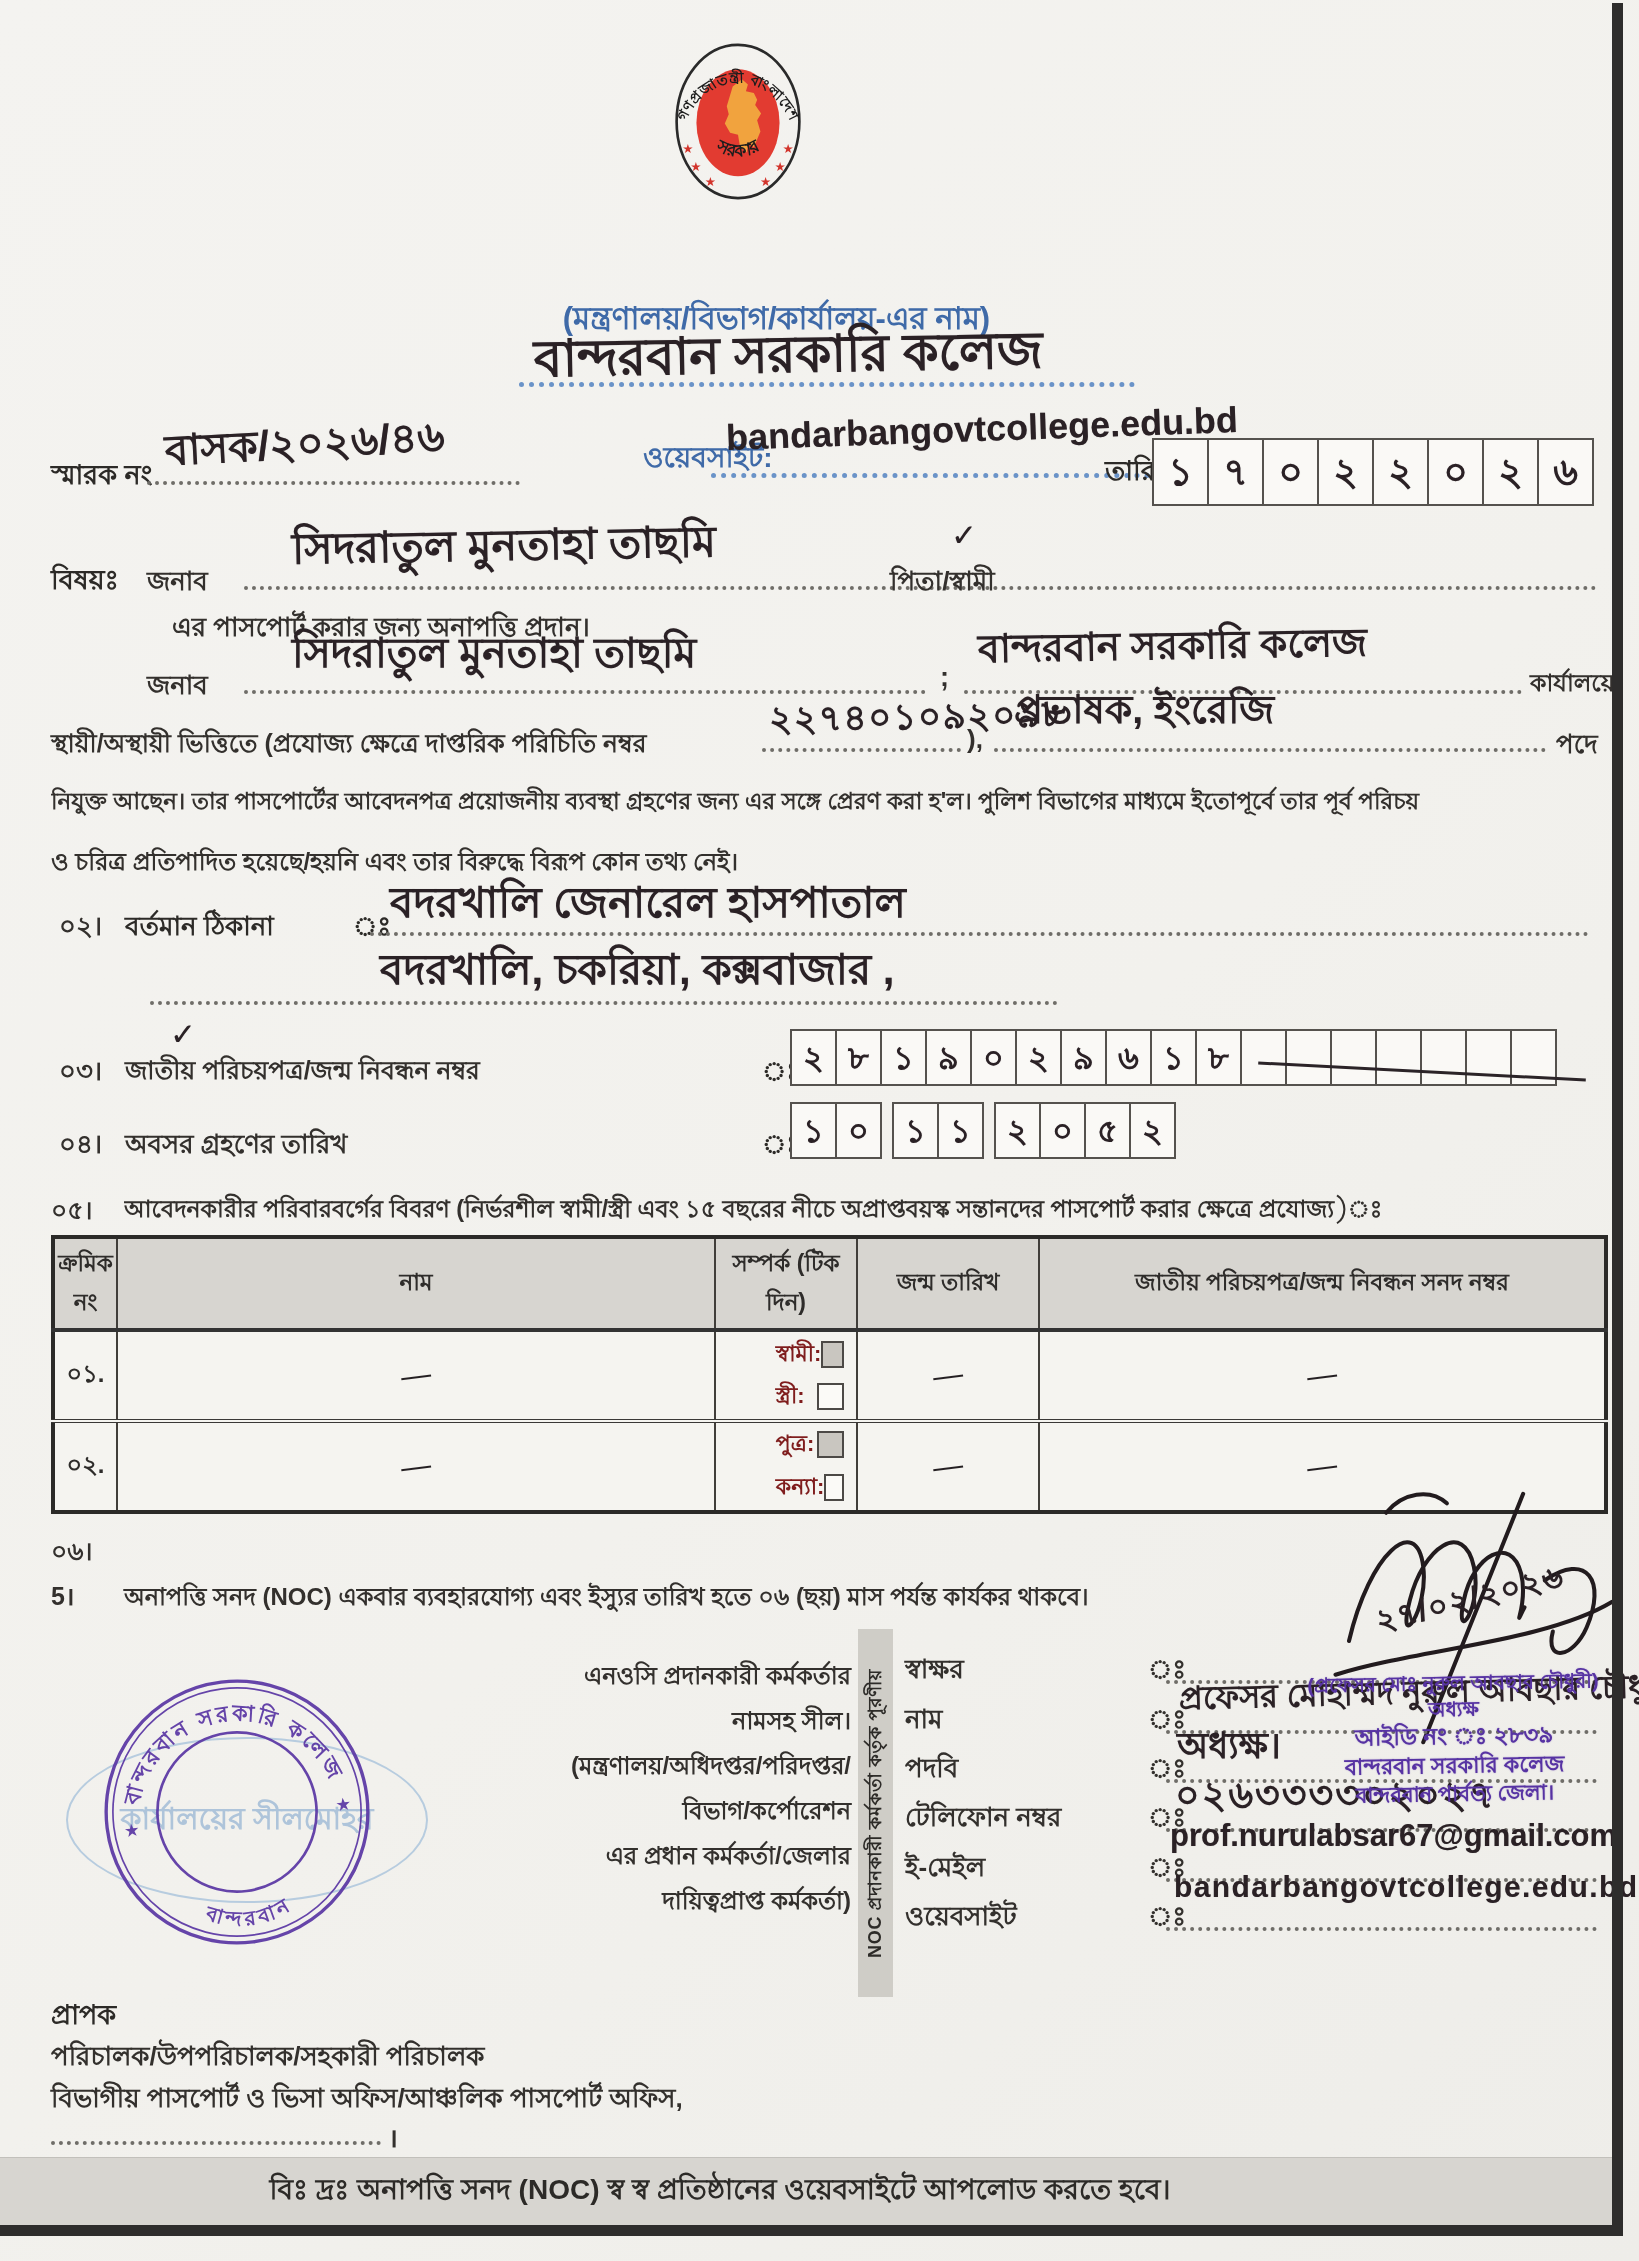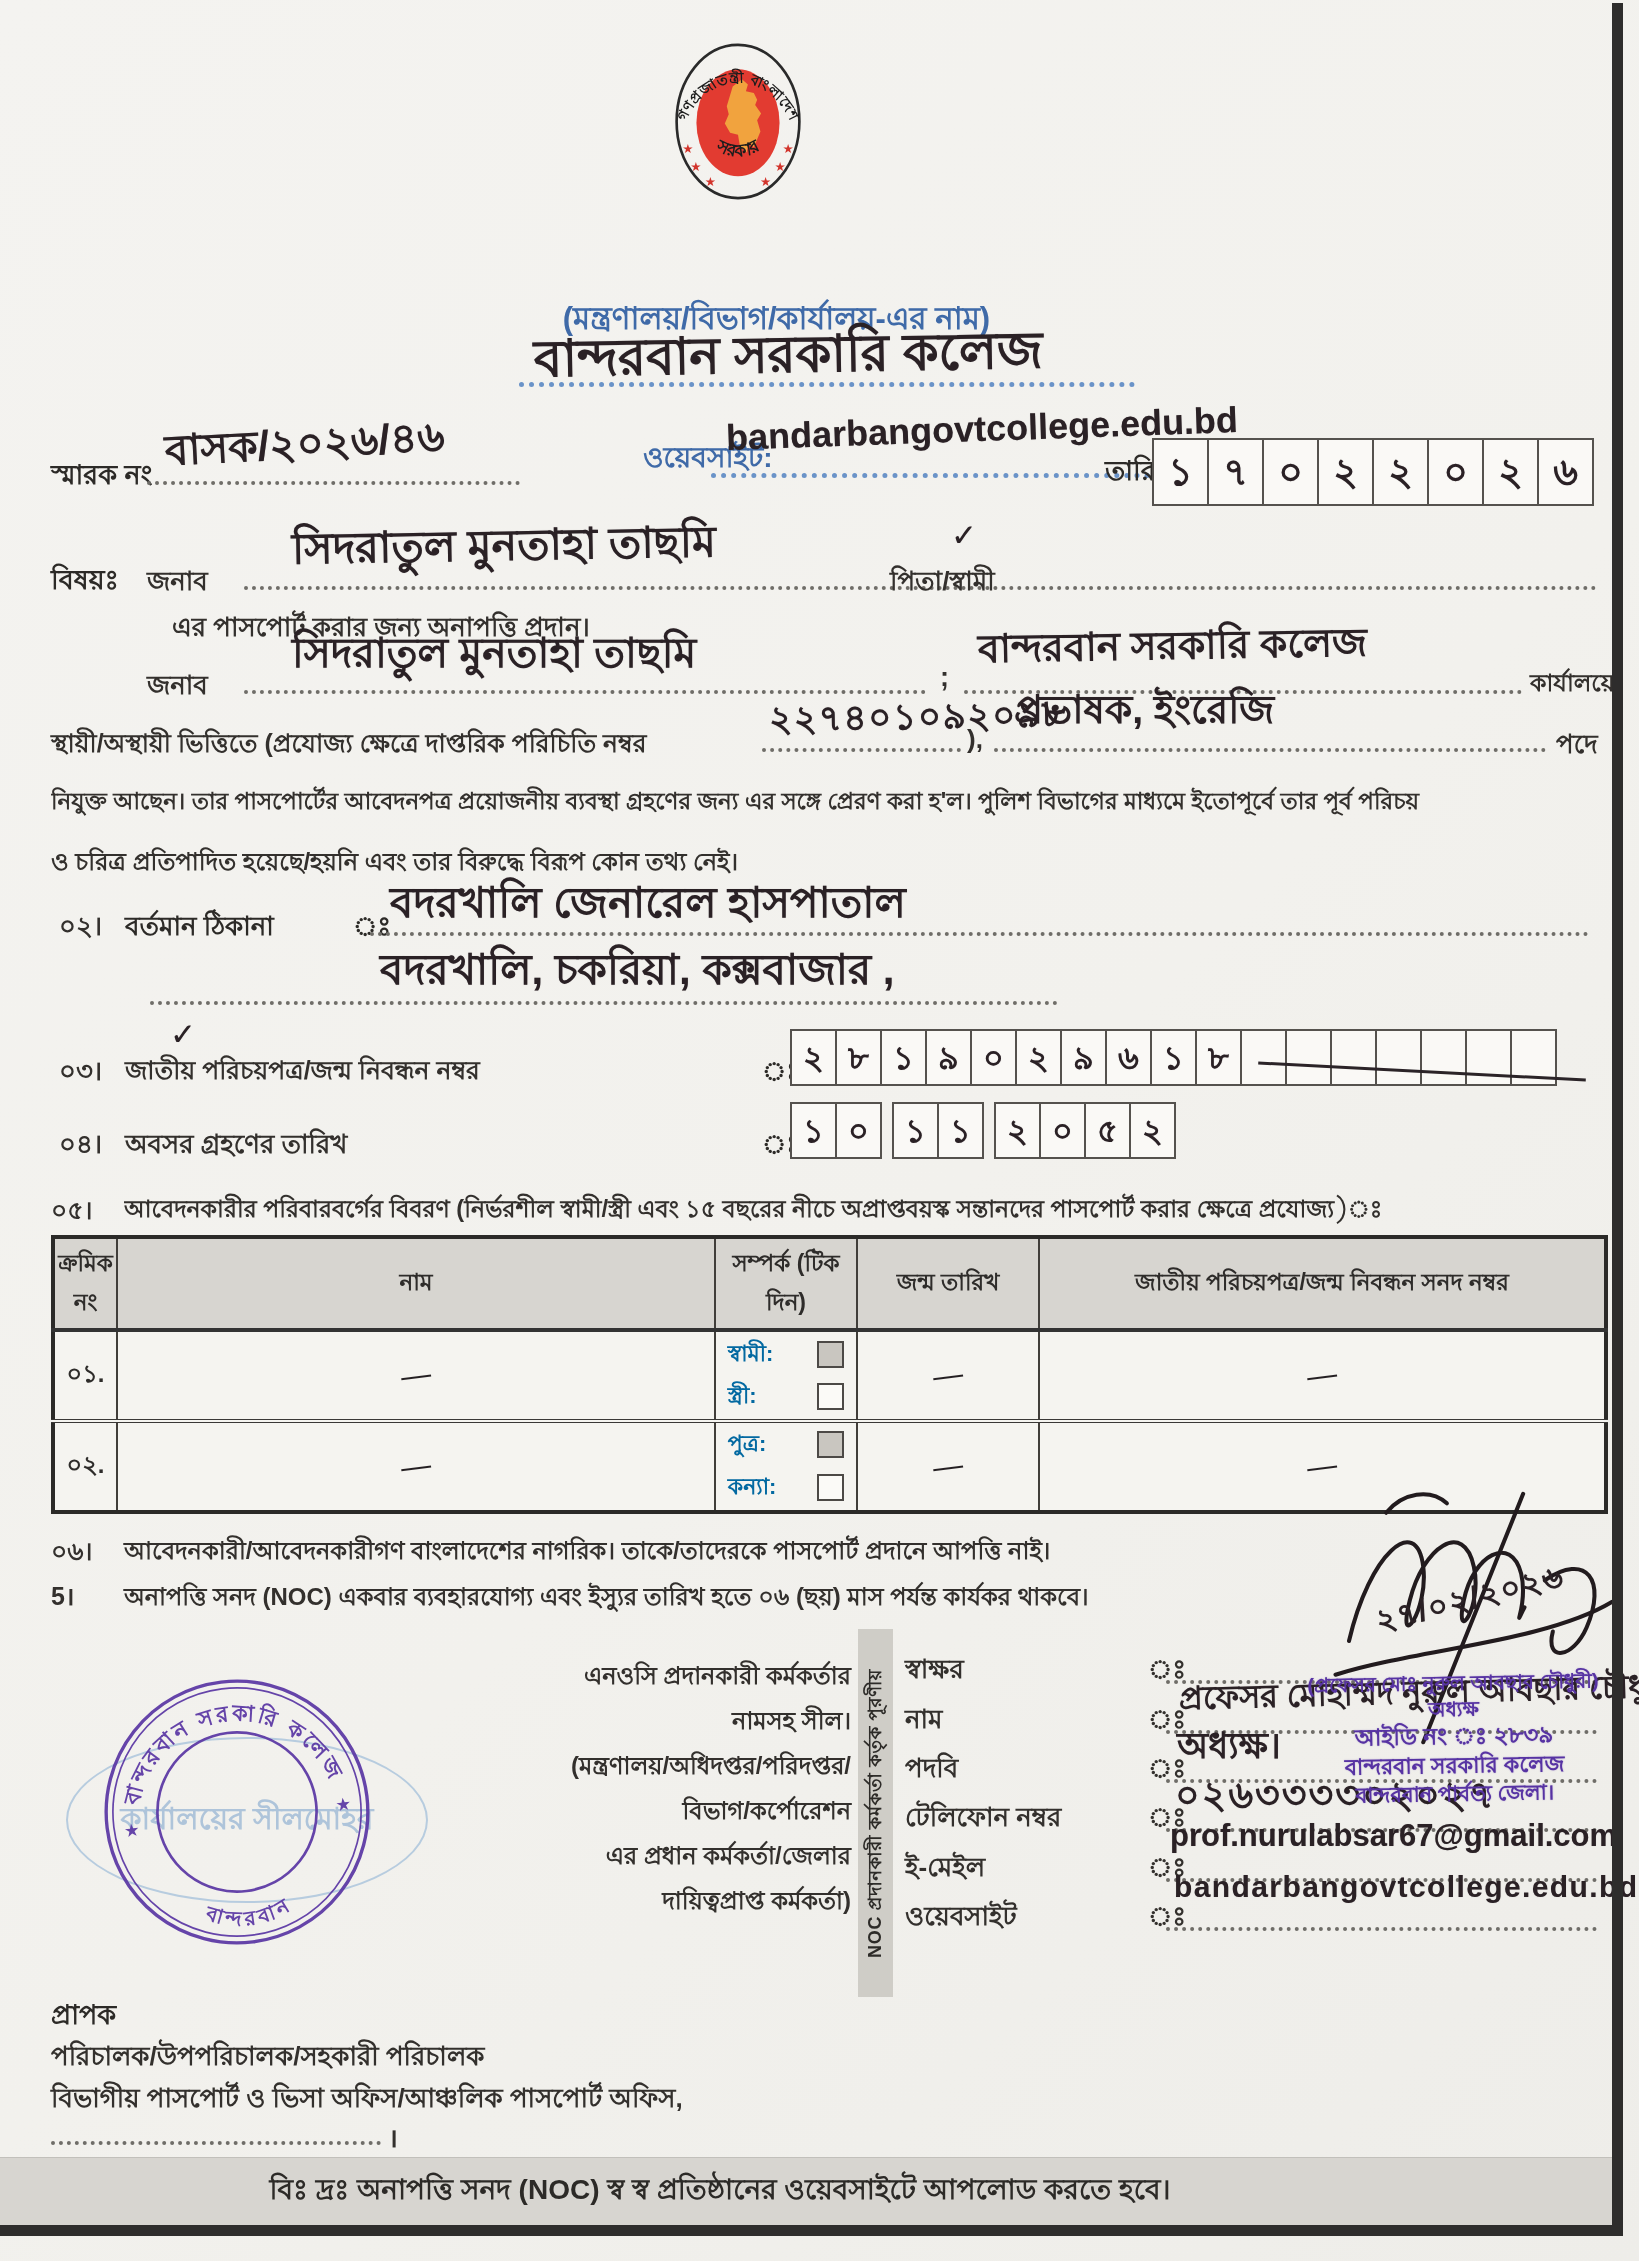--- a/index.html
+++ b/index.html
@@ -27,21 +27,21 @@
   .smallcell{width:47px;height:57px;}
   .smalldigit{font-size:32px;line-height:54px;}
   table.fam{border-collapse:collapse;width:1553px;table-layout:fixed;}
   table.fam th,table.fam td{border:2px solid #413e3a;box-sizing:border-box;}
   table.fam{border:4px solid #2b2a28;}
   table.fam th{background:#d7d5d0;font-size:23px;font-weight:700;
       text-align:center;vertical-align:middle;height:93px;border-bottom:4.7px solid #333;}
   table.fam td{height:90px;vertical-align:middle;background:#f5f4f0;}
   tr.r2 td{border-top:4.7px double #3a3836;}
   .relrow{display:flex;align-items:center;justify-content:space-between;padding:2.7px 10.8px;}
-  .rlabel{font-size:22px;font-weight:700;color:#0369a1;}
+  .rlabel{font-size:22px;font-weight:700;color:#7f1d1d;margin-left:48px;}
   .chk{width:27px;height:27px;border:2px solid #4c4946;box-sizing:border-box;background:#fbfaf7;}
   .chk.shaded{background:#c9c6c0;}
   .mark{font-size:30px;color:#241f22;display:inline-block;transform:rotate(-7deg);}
   .fieldlabel{font-size:26px;font-weight:700;color:#33302d;}
   .stripe{background:#cfcdc7;}
   .striptext{writing-mode:vertical-rl;transform:rotate(180deg);
       font-size:18px;font-weight:700;color:#2d2b28;letter-spacing:0.7px;
       height:100%;width:100%;display:flex;align-items:center;justify-content:center;}
   .stamp-purple{color:#5733a3;font-weight:700;text-align:center;line-height:1.3;
       text-shadow:0 0 1.4px rgba(87,51,163,.45);}
@@ -199,21 +199,20 @@
           </div>
         </td>
         <td style="text-align:center;"><span class="mark">—</span></td>
         <td style="text-align:center;"><span class="mark">—</span></td>
       </tr>
     </tbody>
       </table>
   </div>
 
   <div class="abs printed" style="left:51px;top:1532px;font-size:25px;">০৬।</div>
-  <div class="abs printed nowrap" style="left:124px;top:1532px;font-size:24px;">আবেদনকারী/আবেদনকারীগণ বাংলাদেশের নাগরিক। তাকে/তাদেরকে পাসপোর্ট প্রদানে আপত্তি নাই।</div>
   <div class="abs printed" style="left:51px;top:1578px;font-size:25px;">5।</div>
   <div class="abs printed nowrap" style="left:124px;top:1578px;font-size:24px;">অনাপত্তি সনদ (NOC) একবার ব্যবহারযোগ্য এবং ইস্যুর তারিখ হতে ০৬ (ছয়) মাস পর্যন্ত কার্যকর থাকবে।</div>
 
   <svg class="abs" style="left:1322px;top:1472px;" width="297" height="284" viewBox="0 0 440 420">
     <g fill="none" stroke="#221b1e" stroke-width="6" stroke-linecap="round">
       <path d="M40 250 C70 120 140 60 150 140 C158 205 110 270 130 190 C150 110 210 70 225 140 C238 200 196 258 210 190 C224 122 280 92 295 150 C306 196 280 240 300 200"></path>
       <path d="M298 32 L150 400"></path>
       <path d="M20 300 C140 262 330 252 430 192"></path>
       <path d="M330 160 C392 118 422 160 392 230 C372 276 330 282 342 236"></path>
       <path d="M95 60 C120 30 160 24 185 46"></path>

